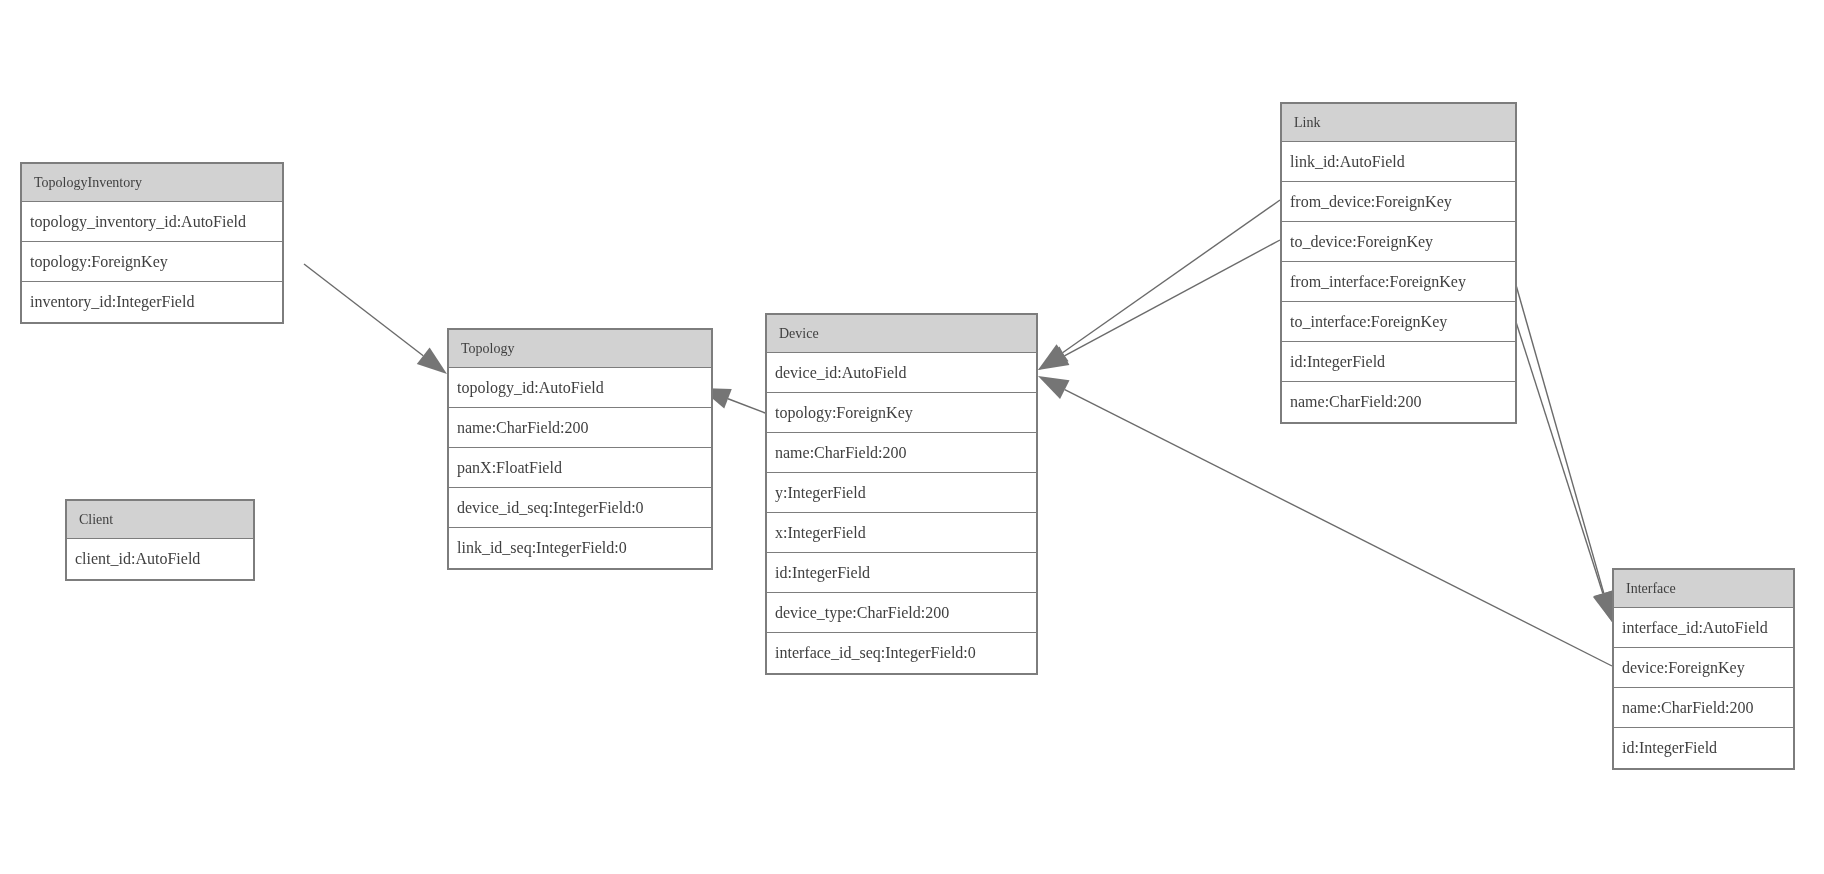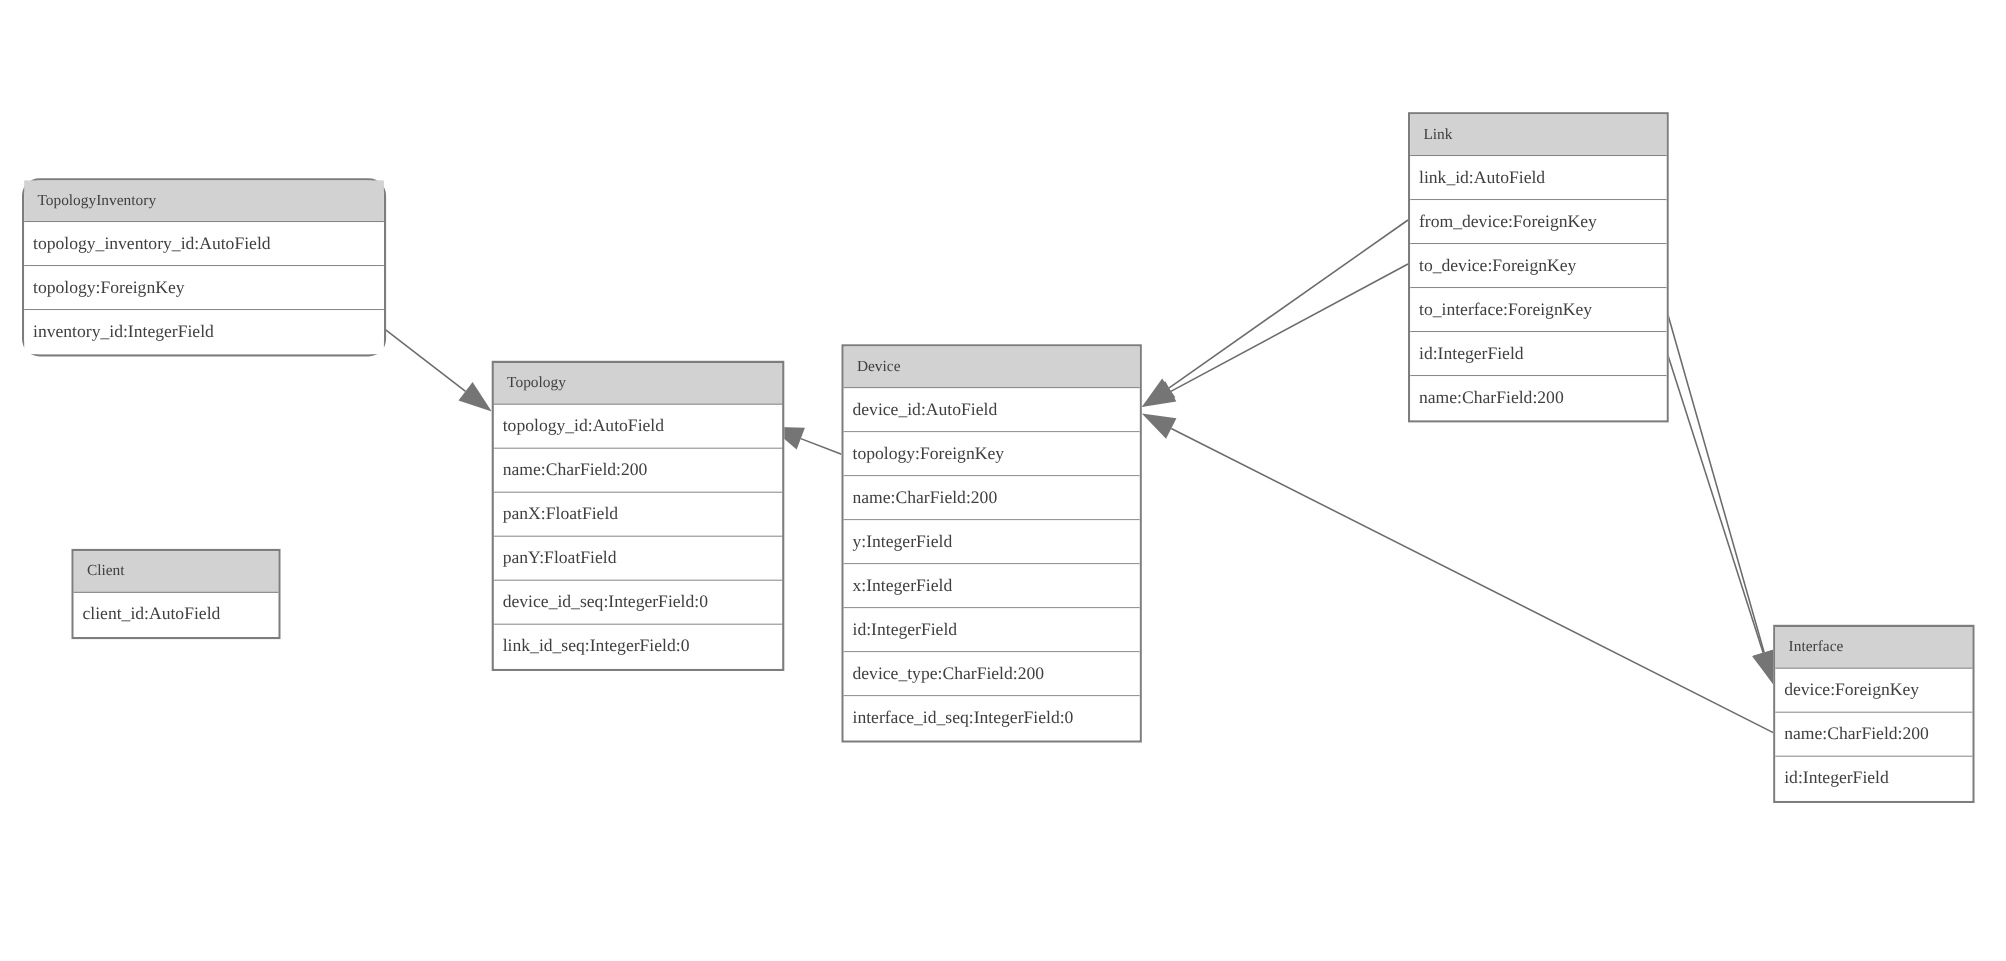--- a/index.html
+++ b/index.html
@@ -72,32 +72,31 @@
       <polygon points="1038,370 1056.5126868945097,344.1633898518816 1068.5839731435324,361.34722086519633" fill="#757575"></polygon>
       <line x1="1280" y1="240" x2="1064.428146767945" y2="355.80306165358326" stroke="#6b6b6b" stroke-width="1.4"></line>
       <polygon points="1038,370 1059.4592183466991,346.5532102848025 1069.397075189191,365.052913022364" fill="#757575"></polygon>
       <line x1="1612" y1="666" x2="1064.776603199546" y2="389.5282490032549" stroke="#6b6b6b" stroke-width="1.4"></line>
       <polygon points="1038,376 1069.511490350685,380.15643788341384 1060.0417160484067,398.900060123096" fill="#757575"></polygon>
       <line x1="1516" y1="285" x2="1603.7809839132228" y2="593.1478289453757" stroke="#6b6b6b" stroke-width="1.4"></line>
       <polygon points="1612,622 1593.6827240441044,596.0244845757478 1613.8792437823413,590.2711733150037" fill="#757575"></polygon>
       <line x1="1516" y1="322" x2="1602.8567281868866" y2="593.4272755840203" stroke="#6b6b6b" stroke-width="1.4"></line>
       <polygon points="1612,622 1592.8562746412936,596.6274207186101 1612.8571817324796,590.2271304494305" fill="#757575"></polygon>
     </svg>
-<div class="entity" style="left: 20px; top: 162px; width: 331px; border-radius: 16px;">
+<div class="entity" style="left: 20px; top: 162px; width: 264px;">
       <div class="entity-header">TopologyInventory</div>
       <div class="entity-field">topology_inventory_id:AutoField</div>
       <div class="entity-field">topology:ForeignKey</div>
       <div class="entity-field">inventory_id:IntegerField</div>
     </div>
     <div class="entity" style="left: 447px; top: 328px; width: 266px;">
       <div class="entity-header">Topology</div>
       <div class="entity-field">topology_id:AutoField</div>
       <div class="entity-field">name:CharField:200</div>
       <div class="entity-field">panX:FloatField</div>
-      <div class="entity-field">panY:FloatField</div>
       <div class="entity-field">device_id_seq:IntegerField:0</div>
       <div class="entity-field">link_id_seq:IntegerField:0</div>
     </div>
     <div class="entity" style="left: 65px; top: 499px; width: 190px;">
       <div class="entity-header">Client</div>
       <div class="entity-field">client_id:AutoField</div>
     </div>
     <div class="entity" style="left: 765px; top: 313px; width: 273px;">
       <div class="entity-header">Device</div>
       <div class="entity-field">device_id:AutoField</div>
@@ -107,23 +106,25 @@
       <div class="entity-field">x:IntegerField</div>
       <div class="entity-field">id:IntegerField</div>
       <div class="entity-field">device_type:CharField:200</div>
       <div class="entity-field">interface_id_seq:IntegerField:0</div>
     </div>
     <div class="entity" style="left: 1280px; top: 102px; width: 237px;">
       <div class="entity-header">Link</div>
       <div class="entity-field">link_id:AutoField</div>
       <div class="entity-field">from_device:ForeignKey</div>
       <div class="entity-field">to_device:ForeignKey</div>
+      <div class="entity-field">from_interface:ForeignKey</div>
       <div class="entity-field">to_interface:ForeignKey</div>
       <div class="entity-field">id:IntegerField</div>
       <div class="entity-field">name:CharField:200</div>
     </div>
     <div class="entity" style="left: 1612px; top: 568px; width: 183px;">
       <div class="entity-header">Interface</div>
+      <div class="entity-field">interface_id:AutoField</div>
       <div class="entity-field">device:ForeignKey</div>
       <div class="entity-field">name:CharField:200</div>
       <div class="entity-field">id:IntegerField</div>
     </div>
   </div>
 
 </body></html>

